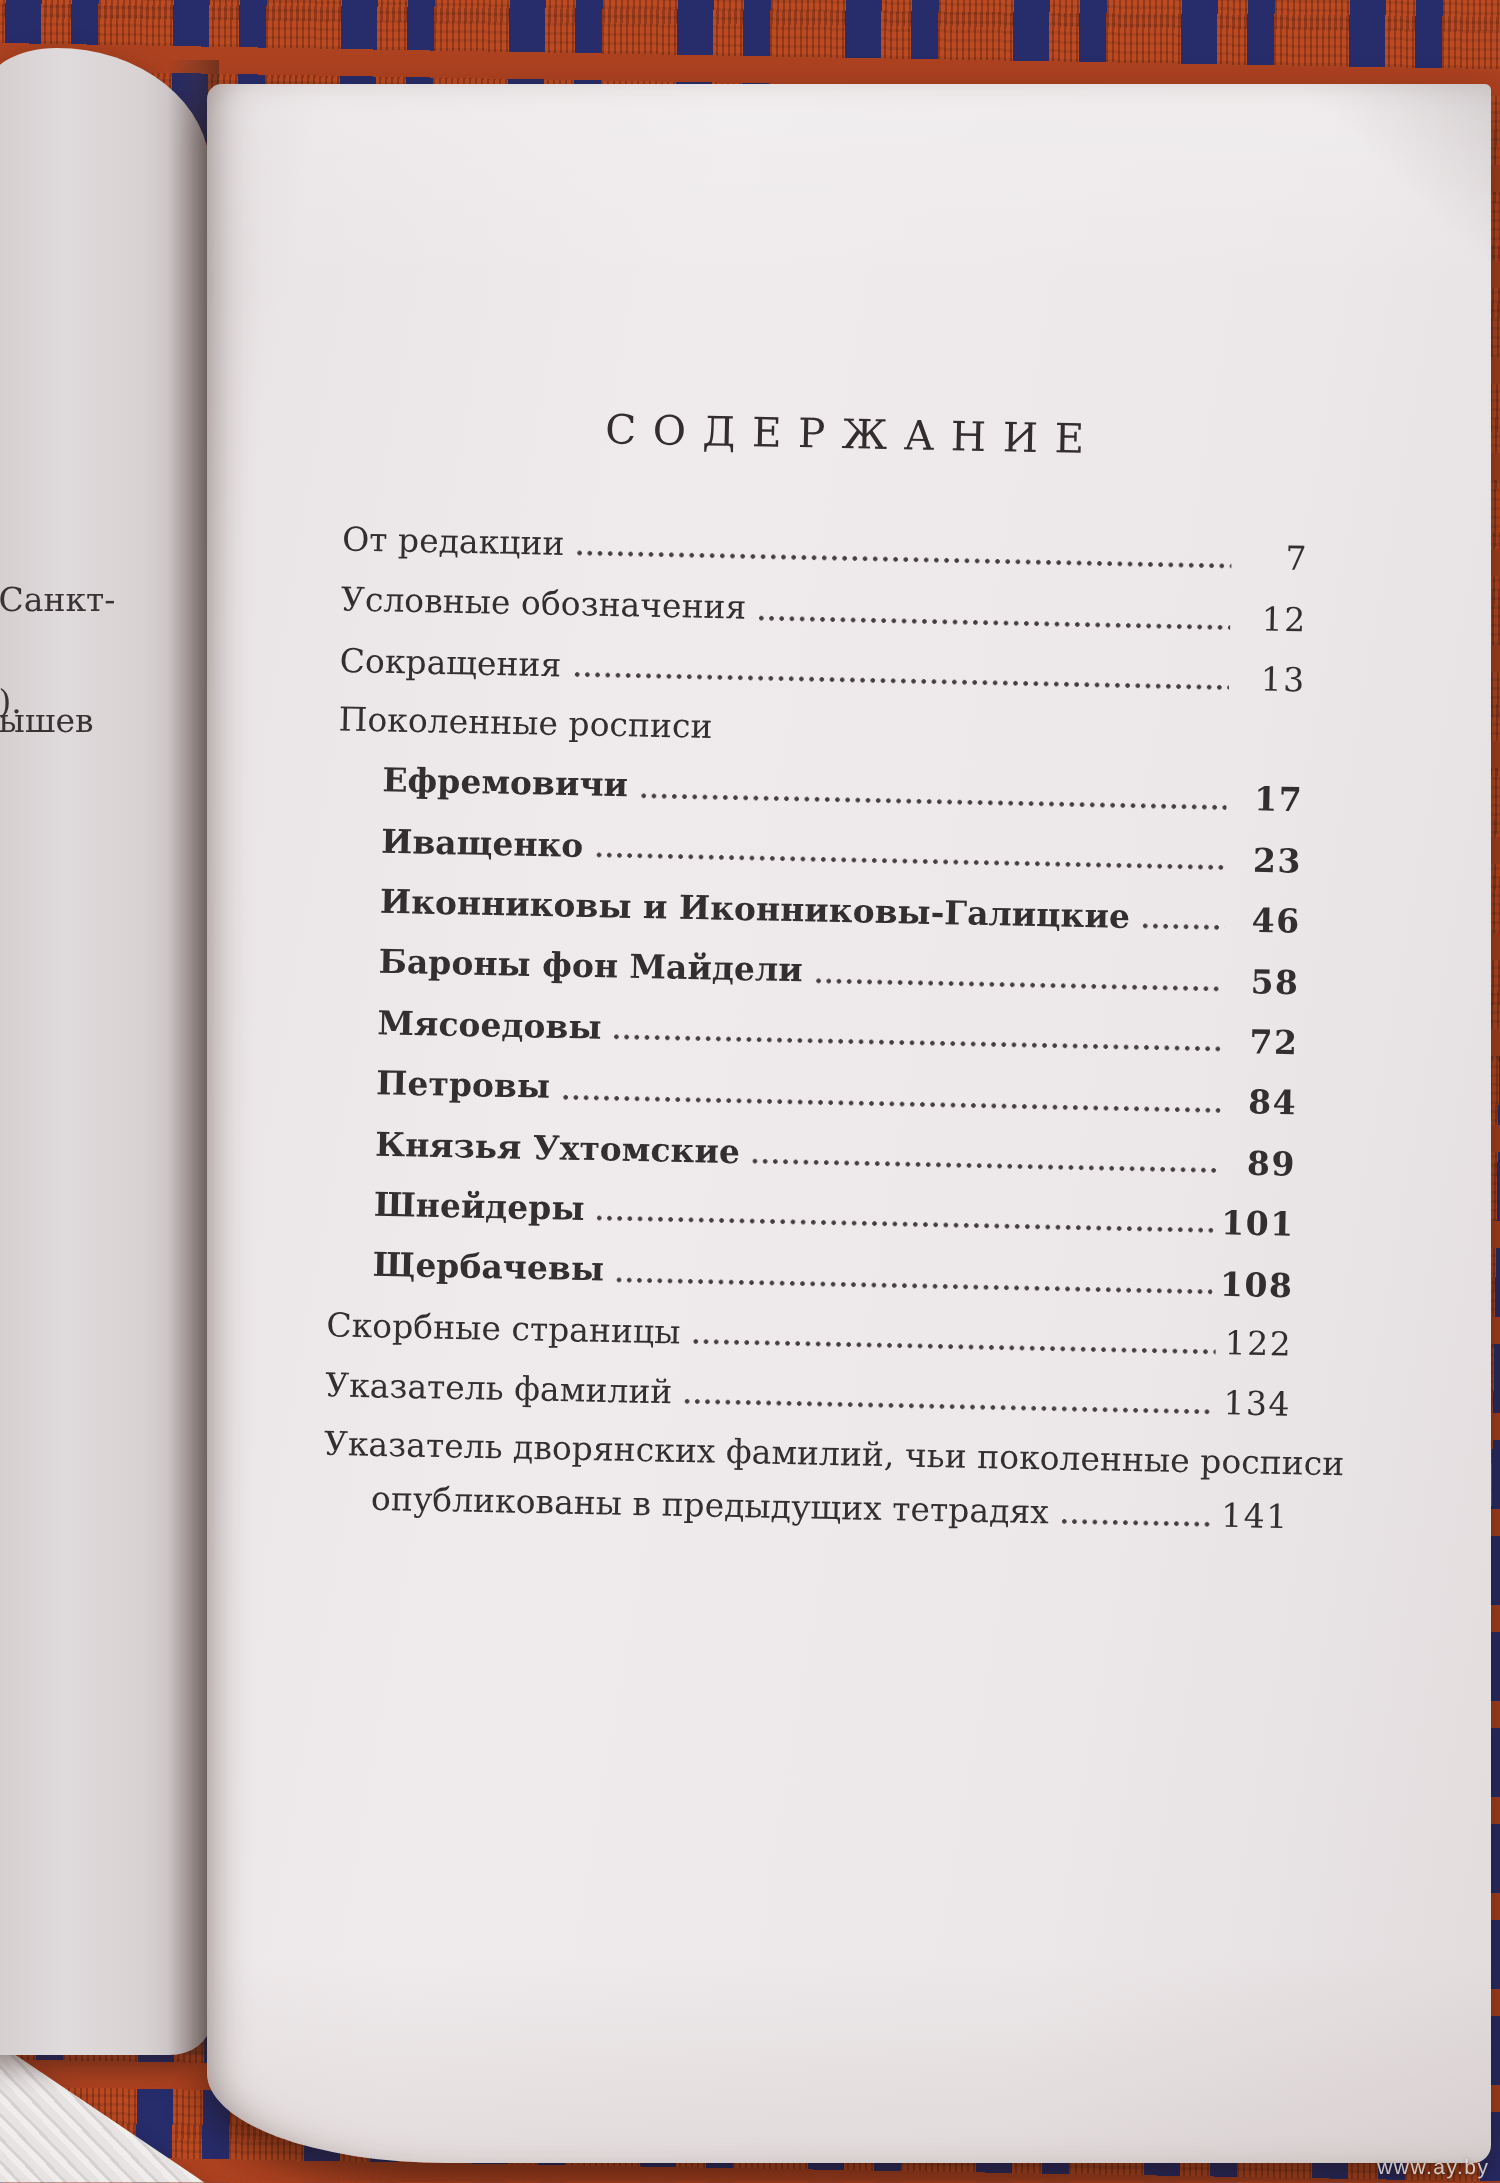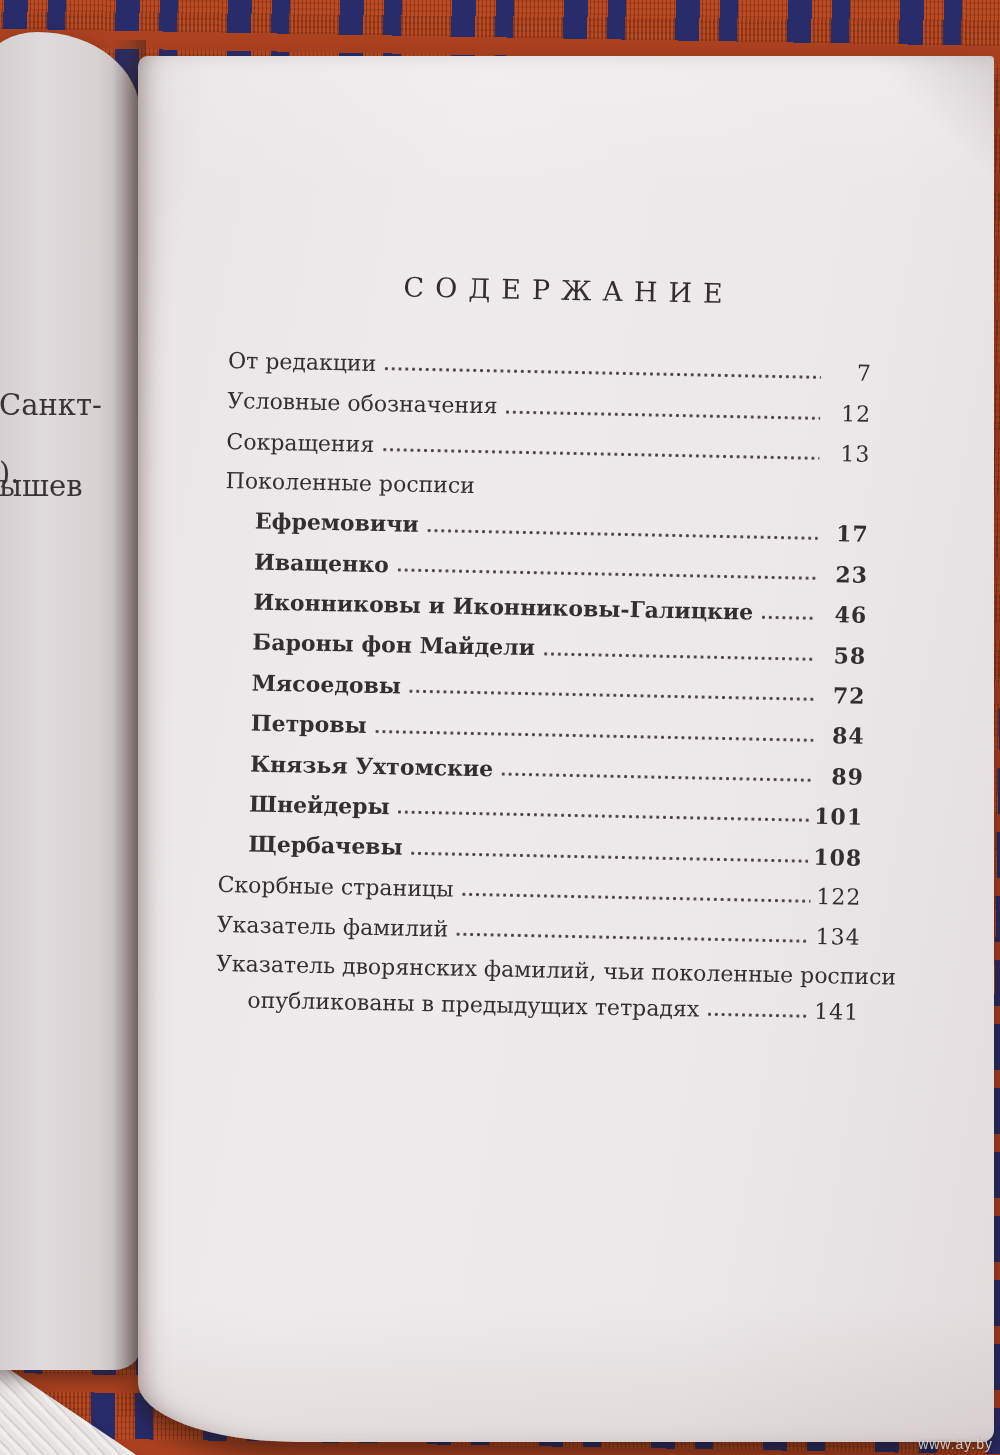--- a/index.html
+++ b/index.html
@@ -29,21 +29,21 @@
     background:repeating-linear-gradient(12deg,#f0eded 0 4px,#d7d2d2 4px 6px,#e7e3e3 6px 11px);
     box-shadow:0 6px 14px rgba(40,15,10,.45);
   }
   
   .left-page{
     position:absolute;left:-10px;top:32px;width:150px;height:1338px;
     background:linear-gradient(90deg,#d3cdce 0%,#dfdadb 35%,#d8d2d3 70%,#bcb4b5 100%);
     border-radius:70px 150px 40px 10px / 42px 120px 30px 10px;
     box-shadow:0 8px 18px rgba(40,20,15,.5);
   }
-  .frag{position:absolute;left:9px;color:#393334;font-size:29px;white-space:nowrap;}
+  .frag{position:absolute;left:9px;color:#393334;font-size:22px;white-space:nowrap;}
   .frag.f0{top:356px;}
   .frag.f1{top:405px;margin-top:32px;}
   .frag.f2{top:424px;}
   
   .gutter{
     position:absolute;left:112px;top:40px;width:34px;height:1330px;
     background:linear-gradient(90deg,rgba(70,50,45,0) 0%,rgba(70,50,45,.28) 55%,rgba(45,30,25,.42) 100%);
   }
   
   .main-page{

